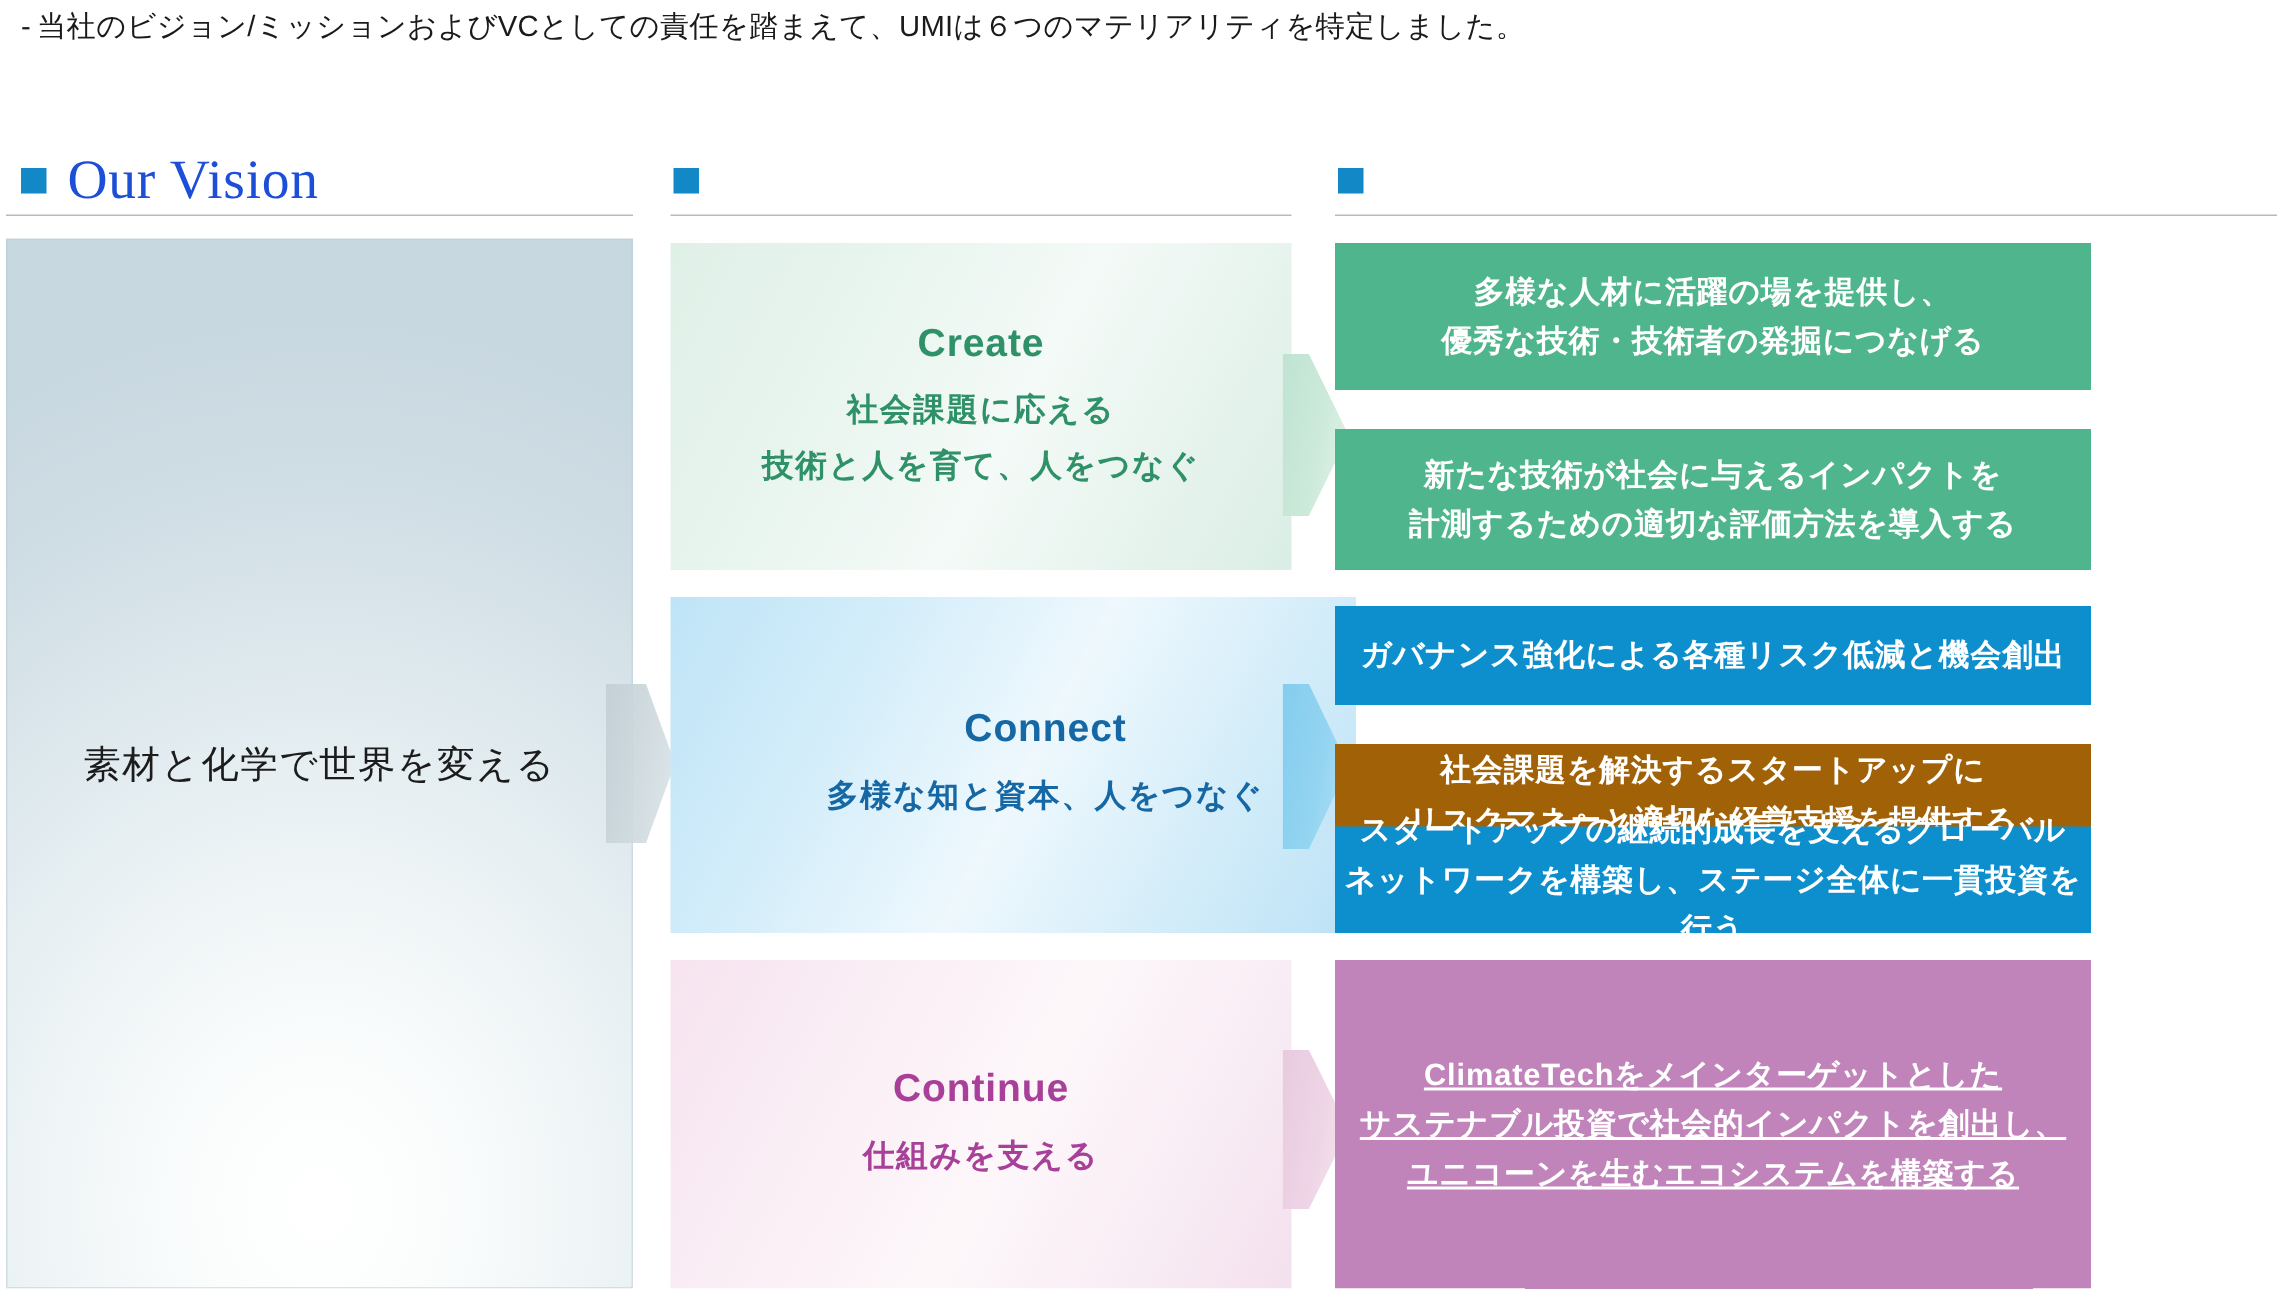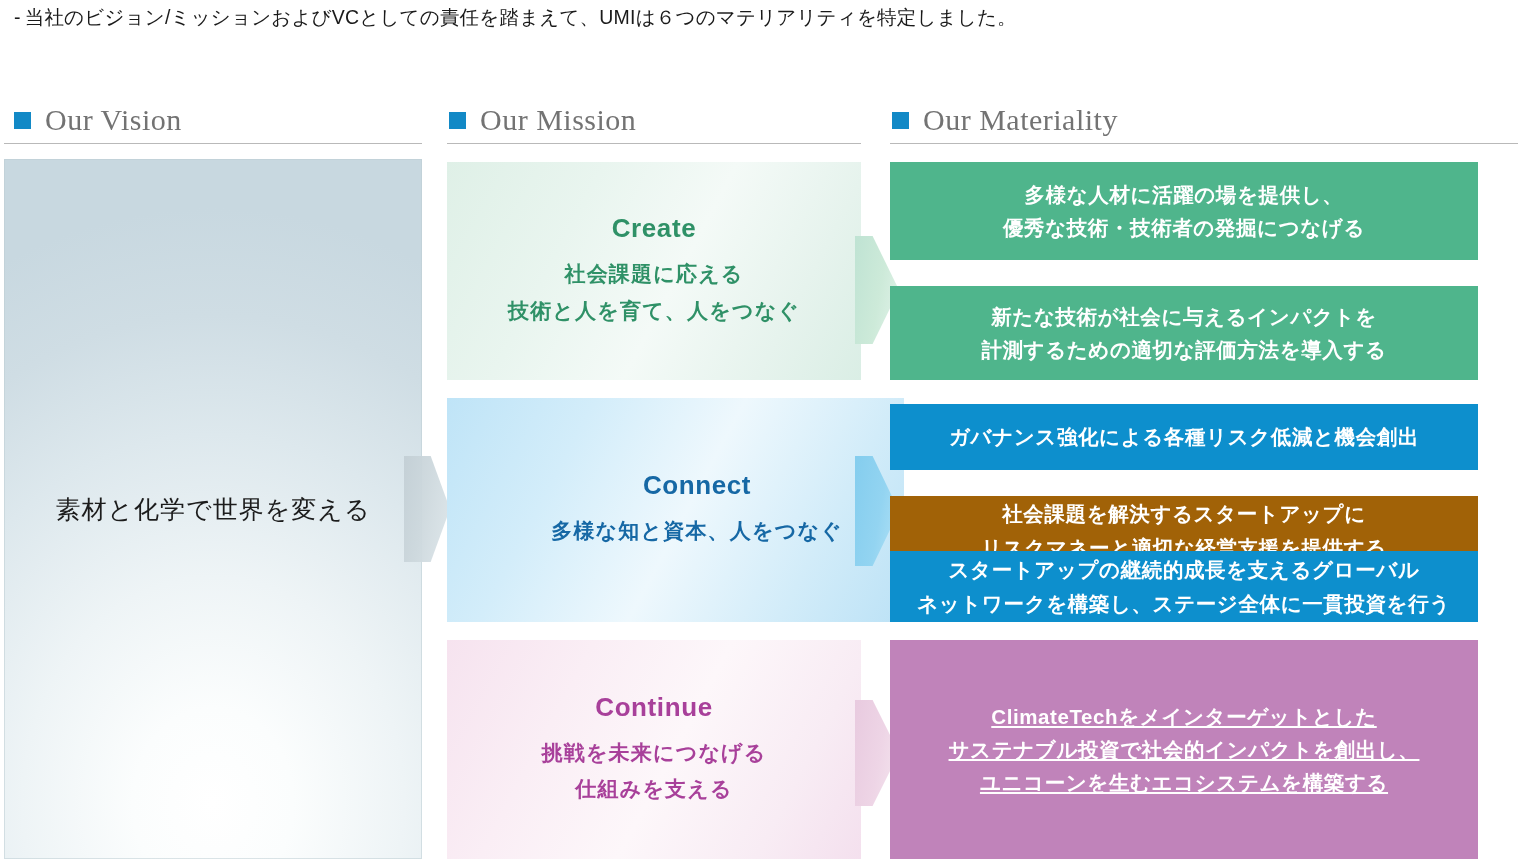--- a/index.html
+++ b/index.html
@@ -37,22 +37,22 @@
   }
   .col-head .bullet {
     width: 17px;
     height: 17px;
     background: #1289c6;
     flex: 0 0 auto;
     margin-left: 14px;
   }
   .col-head .htext {
     font-family: "Liberation Serif", "DejaVu Serif", serif;
-    font-size: 30px;
-    color: #737373;
+    font-size: 37px;
+    color: #1d4ed8;
     letter-spacing: 0.5px;
     white-space: nowrap;
   }
   .rule {
     position: absolute;
     height: 1px;
     background: #b9b9b9;
   }
 
   
@@ -152,21 +152,21 @@
   }
   .blk-continue .mission-title,
   .blk-continue .mission-line { color: #a8409a; }
   .arw-continue { left: 855px; top: 700px; height: 106px; }
   .arw-continue > div { background: linear-gradient(100deg, #e8cadf 0%, #eed5e6 55%, #f5e6ef 100%); }
 
   
   .mat-box {
     position: absolute;
     left: 890px;
-    width: 588px;
+    width: 504px;
     display: flex;
     align-items: center;
     justify-content: center;
     text-align: center;
     color: #ffffff;
     font-weight: bold;
     letter-spacing: 0.6px;
   }
   .mat-box .mtext {
     font-size: 20.5px;
@@ -189,27 +189,25 @@
 </div>
 
 <div class="col-head" style="left:0px; top:100px;">
   <span class="bullet"></span>
   <span class="htext">Our Vision</span>
 </div>
 <div class="rule" style="left:4px; top:143px; width:418px;"></div>
 
 <div class="col-head" style="left:435px; top:100px;">
   <span class="bullet"></span>
-  <span class="htext">Our Mission</span>
 </div>
 <div class="rule" style="left:447px; top:143px; width:414px;"></div>
 
 <div class="col-head" style="left:878px; top:100px;">
   <span class="bullet"></span>
-  <span class="htext">Our Materiality</span>
 </div>
 <div class="rule" style="left:890px; top:143px; width:628px;"></div>
 
 <div class="vision-panel">
   <div class="vision-text">素材と化学で世界を変える</div>
 </div>
 <div class="vision-arrow"></div>
 
 <div class="mission-block blk-create">
   <div class="mission-title">Create</div>
@@ -223,21 +221,20 @@
 <div class="mission-block blk-connect">
   <div class="mission-title">Connect</div>
   <div class="mission-line">多様な知と資本、人をつなぐ</div>
 </div>
 <div class="mission-arrow arw-connect">
     <div></div>
   </div>
 
 <div class="mission-block blk-continue">
   <div class="mission-title">Continue</div>
-  <div class="mission-line">挑戦を未来につなげる</div>
   <div class="mission-line">仕組みを支える</div>
 </div>
 <div class="mission-arrow arw-continue">
     <div></div>
   </div>
 
 <div class="mat-box mat-g1">
   <div class="mtext">多様な人材に活躍の場を提供し、
 優秀な技術・技術者の発掘につなげる</div>
 </div>

